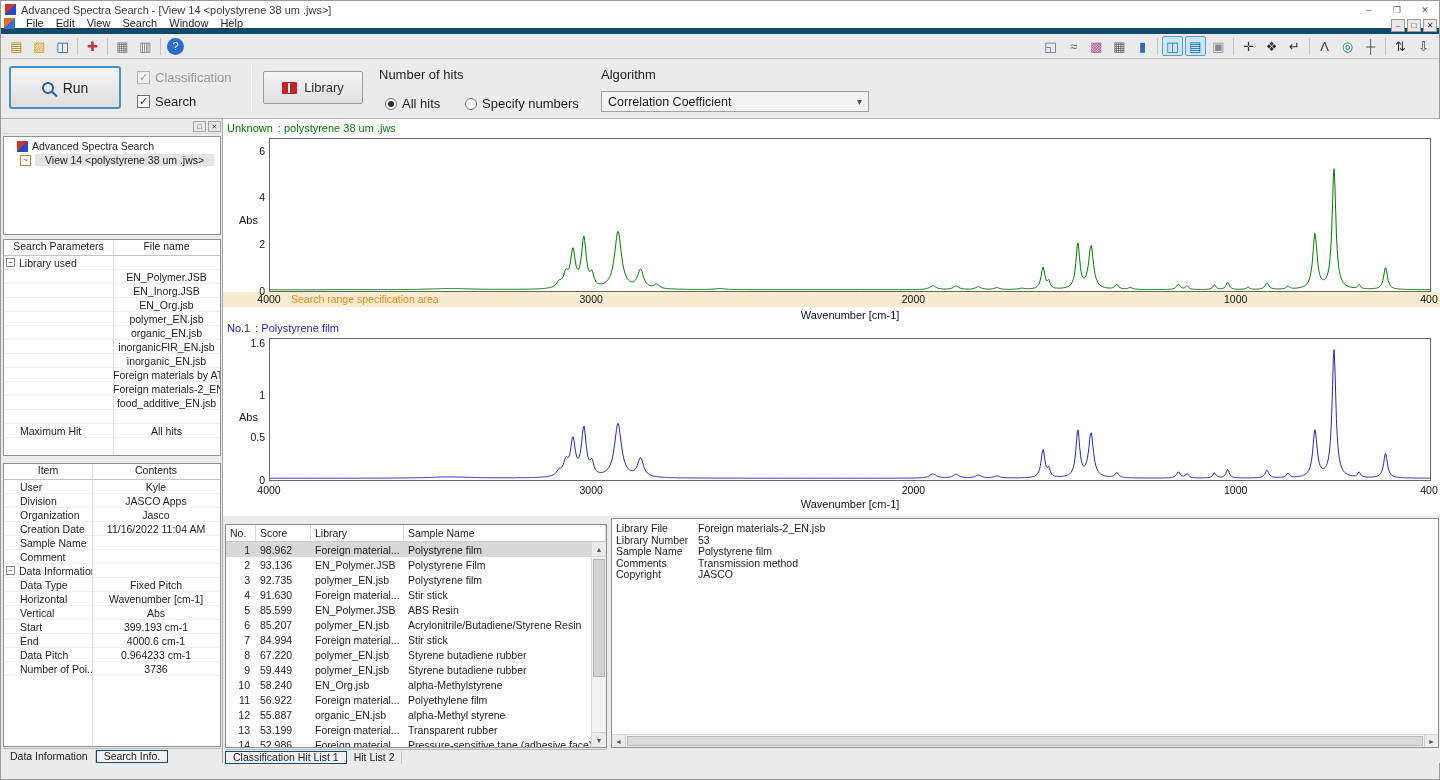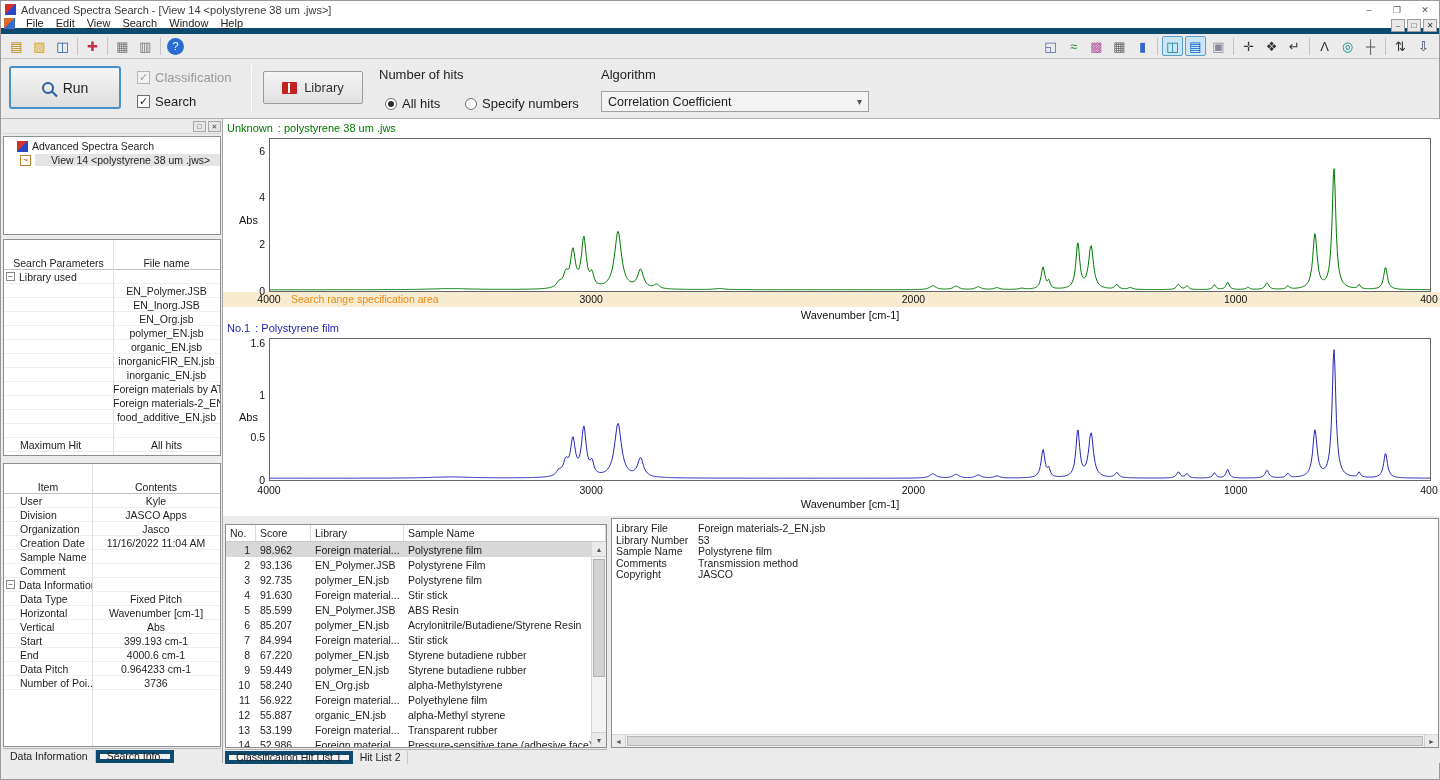--- a/index.html
+++ b/index.html
@@ -49,43 +49,43 @@
   #algo-combo{position:absolute;left:600px;top:32px;width:268px;height:21px;background:#f3f3f3;border:1px solid #a0a0a0;display:flex;align-items:center;justify-content:space-between;padding:0 6px;font-size:12.5px;color:#222}
   .combo-arrow{color:#555;font-size:10px}
 
   
   #left-panel{position:absolute;left:0;top:118px;width:222px;height:644px;background:#ebebeb;border-right:1px solid #a6a6a6}
   .panel-strip{position:absolute;top:2px;left:2px;width:218px;height:13px;display:flex;justify-content:flex-end;gap:2px;border-bottom:1px solid #d6d6d6}
   .strip-btn{width:13px;height:11px;border:1px solid #a8a8a8;background:#e6e6e6;font-size:7px;line-height:9px;text-align:center;color:#444}
   #tree-box{position:absolute;left:2px;top:17px;width:218px;height:99px;background:#fff;border:1px solid #8f8f8f;font-size:10.5px;padding-top:2px;overflow:hidden}
   .tree-row{display:flex;align-items:center;height:14px;padding-left:13px;white-space:nowrap}
   .tree-row.child{padding-left:16px}
-  .tree-sel{background:#e4e4e4;padding:0 16px}
+  .tree-sel{background:#e4e4e4;padding:0 10px}
   .tree-icon{width:11px;height:11px;margin-right:4px;flex:none}
   .tree-icon.app{background:linear-gradient(135deg,#d23328 50%,#2a46c8 50%)}
   .tree-icon.spec{background:#fff;border:1px solid #c08030;color:#cc3a1a;font-size:9px;line-height:9px;text-align:center}
 
   .kv-table{position:absolute;left:2px;width:218px;background:#fff;border:1px solid #8f8f8f;font-size:10.5px;overflow:hidden}
   #sp-table{top:120px;height:217px}
   #di-table{top:344px;height:284px}
   .kv-div{position:absolute;top:0;bottom:0;width:1px;background:#dedede}
-  .kv-head{display:flex;height:30px;border-bottom:1px solid #c2c2c2;align-items:flex-end;white-space:nowrap}
+  .kv-head{display:flex;height:16px;border-bottom:1px solid #c2c2c2;align-items:flex-start;white-space:nowrap}
   .kv-head span{text-align:center;overflow:hidden}
   .kv-row{display:flex;height:14px;border-bottom:1px solid #efefef;align-items:center;white-space:nowrap}
   .kv-l{display:flex;align-items:center;overflow:hidden;flex:none}
   .kv-l.ind{padding-left:16px}
   .kv-r{text-align:center;overflow:hidden;flex:1}
   .sp-l{width:109px}
   .di-l{width:88px}
   .expander{width:9px;height:9px;border:1px solid #8a8a8a;background:#fff;font-size:8px;line-height:7px;text-align:center;margin:0 4px 0 2px;color:#333;flex:none}
 
   .tabs-strip{position:absolute;display:flex;align-items:center;font-size:10.5px;background:#ebebeb;border-top:1px solid #b6b6b6;height:15px}
   #left-tabs{left:2px;top:629px;width:218px}
   .tab{padding:0 7px;height:13px;display:flex;align-items:center;color:#222;border-right:1px solid #c6c6c6;white-space:nowrap}
-  .tab.boxed{border:4px solid #0c4a6e;background:#f2f2f2}
+  .tab.boxed{border:1px solid #0c4a6e;background:#f2f2f2}
 
   
   #charts{position:absolute;left:222px;top:118px;width:1218px;height:397px;background:#fff;overflow:hidden}
   .chart-box{position:absolute;left:46px;width:1162px;background:#fff;border:1px solid #666}
   #chart-box0{top:19px;height:154px}
   #chart-box1{top:219px;height:143px}
   .chart-title{position:absolute;left:4px;font-size:11px;white-space:nowrap;display:flex;gap:5px}
   #title0{top:3px}
   #title1{top:203px}
   .t-green{color:#007a00}

